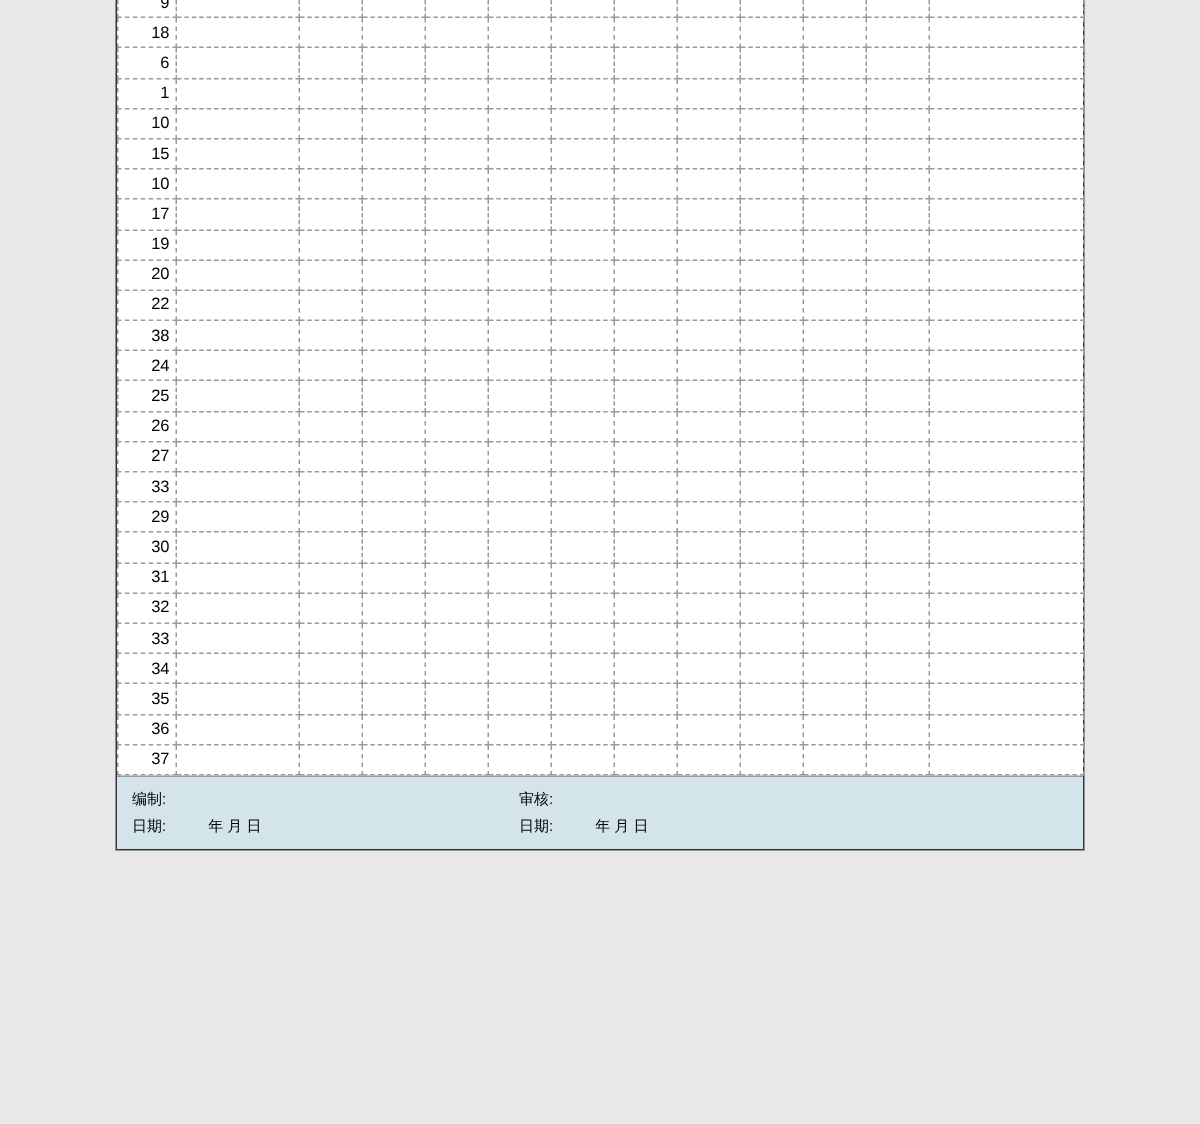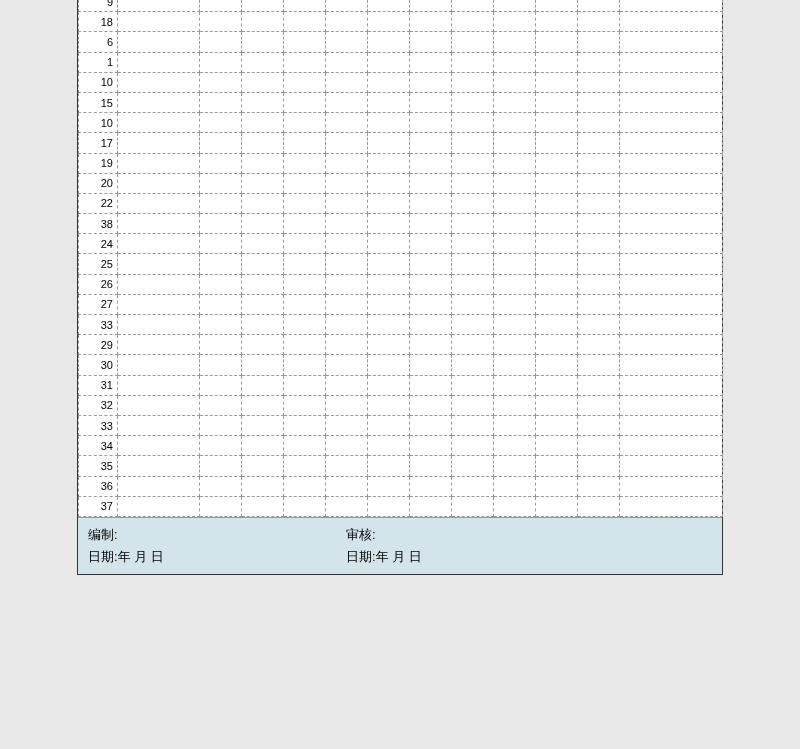--- a/index.html
+++ b/index.html
@@ -38,34 +38,35 @@
       padding: 0;
     }
     td.num {
       text-align: right;
       padding-right: 4px;
     }
     .footer {
       background: #d3e5ea;
       border-top: 1px solid #999;
       padding: 8px 10px 8px 10px;
-      font-size: 13px;
+      font-size: 10px;
       color: #000;
       display: flex;
     }
     .footer-col {
       display: flex;
       flex-direction: column;
       gap: 4px;
     }
     .footer-col.left {
       width: 258px;
     }
     .footer-row-inline {
       display: flex;
+      gap: 28px;
     }
   </style>
 </head>
 <body>
 
 <div class="page">
   <table>
     <colgroup id="colgroup">
         <col style="width: 39px;">
         <col style="width: 82px;">

